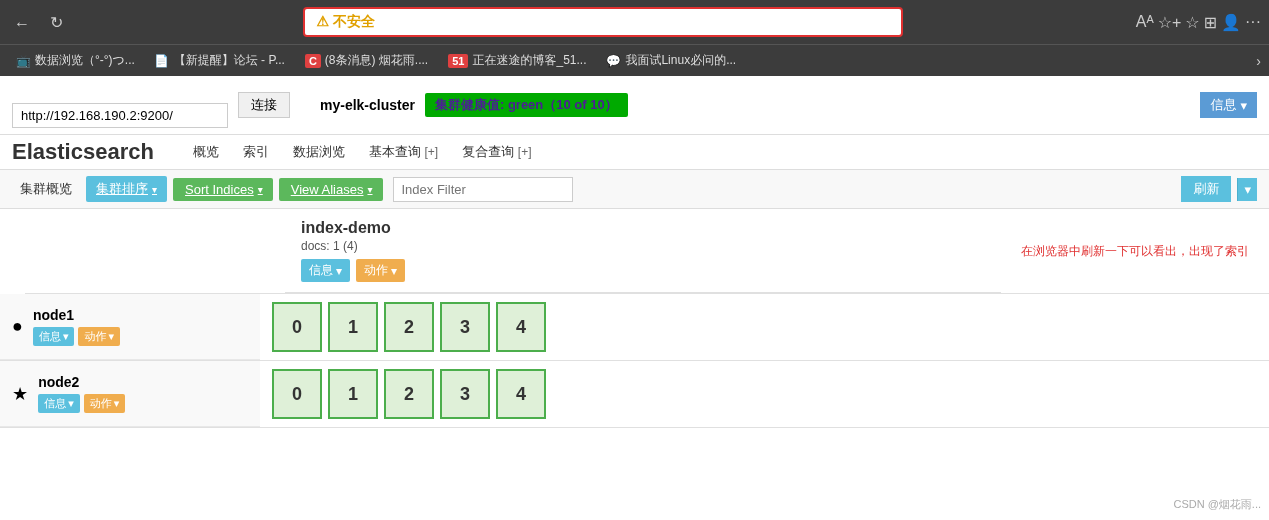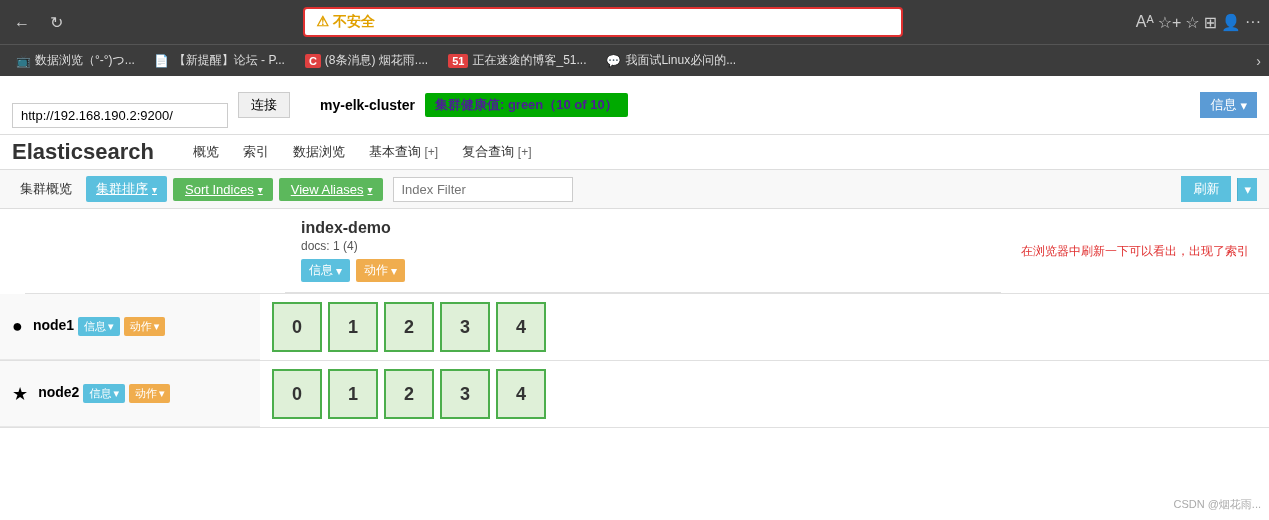--- a/index.html
+++ b/index.html
@@ -263,20 +263,21 @@
       padding: 10px 12px;
       border-bottom: 1px solid #e8e8e8;
       background: #f9f9f9;
     }
     .node-icon {
       font-size: 18px;
       margin-right: 10px;
     }
     .node-info {
       display: flex;
+      flex-direction: column;
       gap: 4px;
     }
     .node-name {
       font-weight: bold;
       font-size: 14px;
     }
     .node-btns {
       display: flex;
       gap: 4px;
     }

